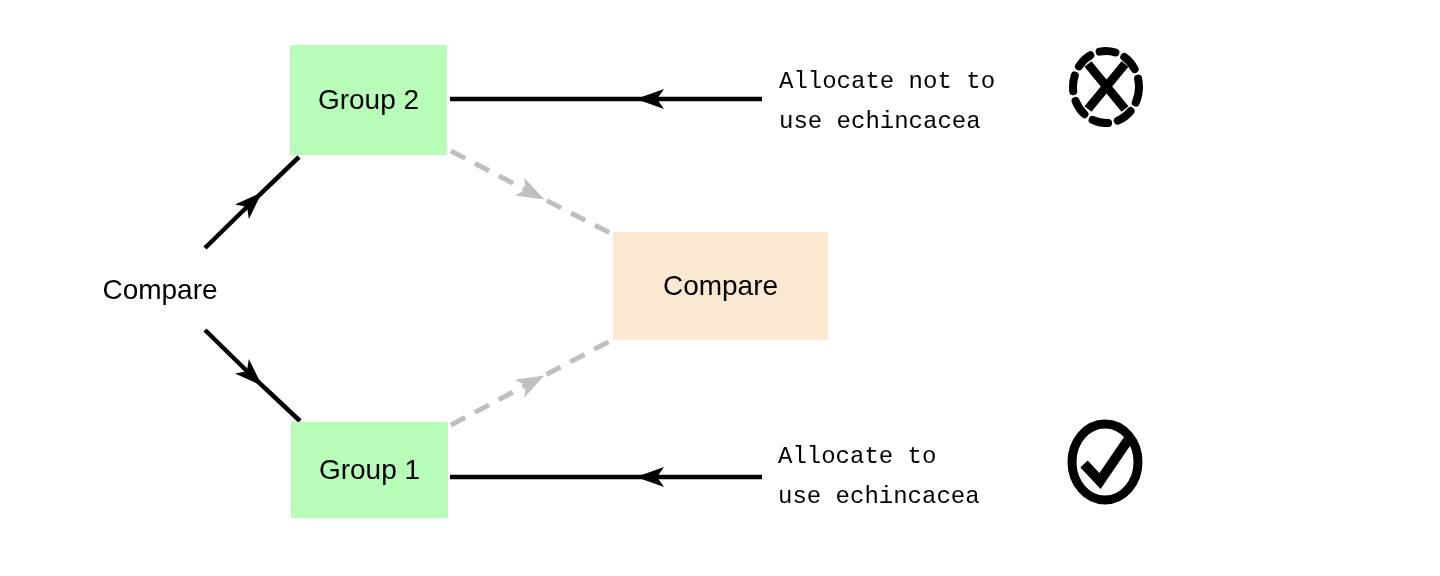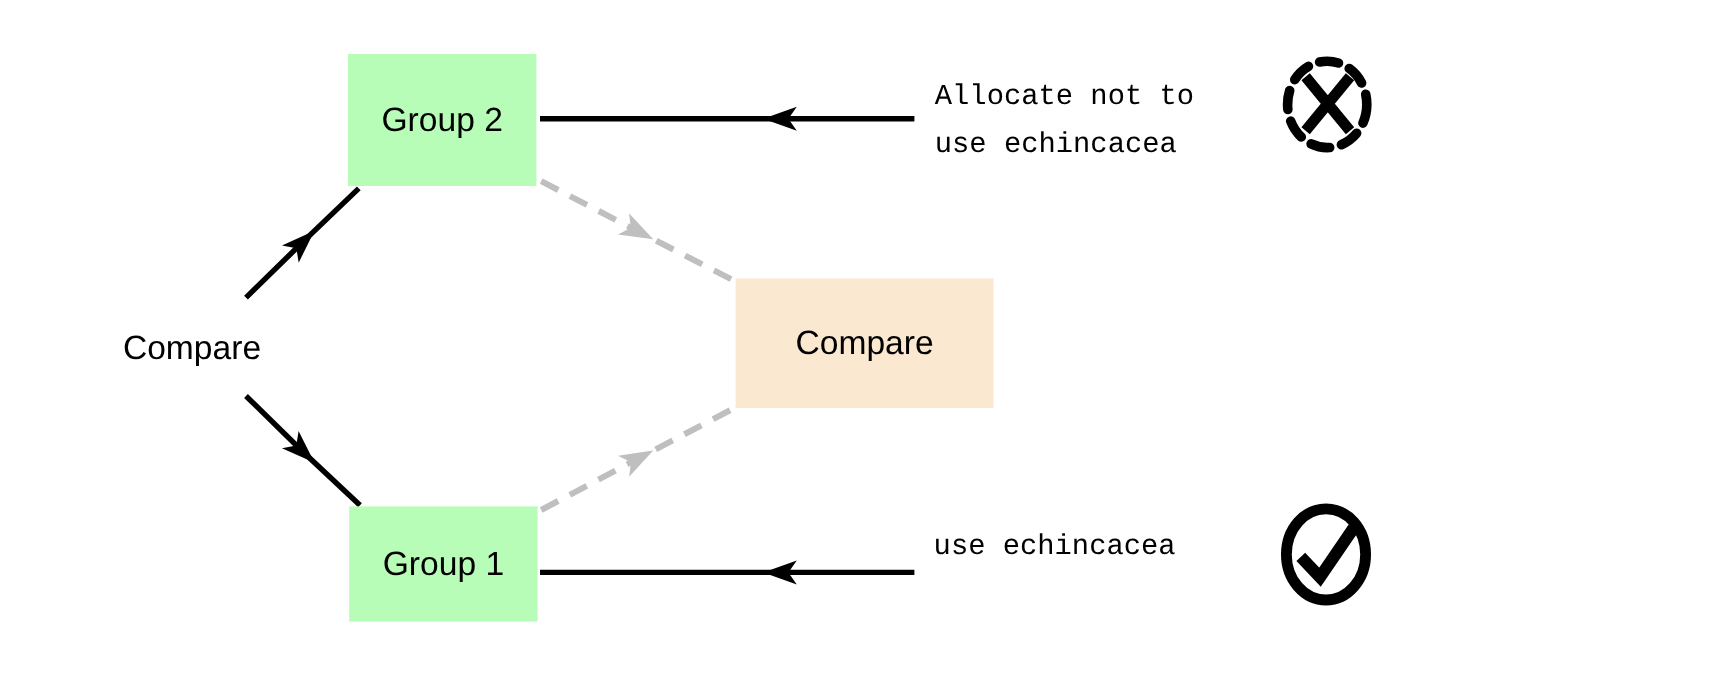--- a/index.html
+++ b/index.html
@@ -80,16 +80,17 @@
   <div class="node tan" style="left:613px;top:232px;width:215px;height:108px;">
     <span>Compare</span>
   </div>
 
   <div class="annotation" style="left:779px;top:62px;width:300px;">
     <div>Allocate not to</div>
     <div>use echincacea</div>
   </div>
 
   <div class="annotation" style="left:778px;top:437px;width:300px;">
+    <div>Allocate to</div>
     <div>use echincacea</div>
   </div>
 
 </div>
 
 </body></html>

